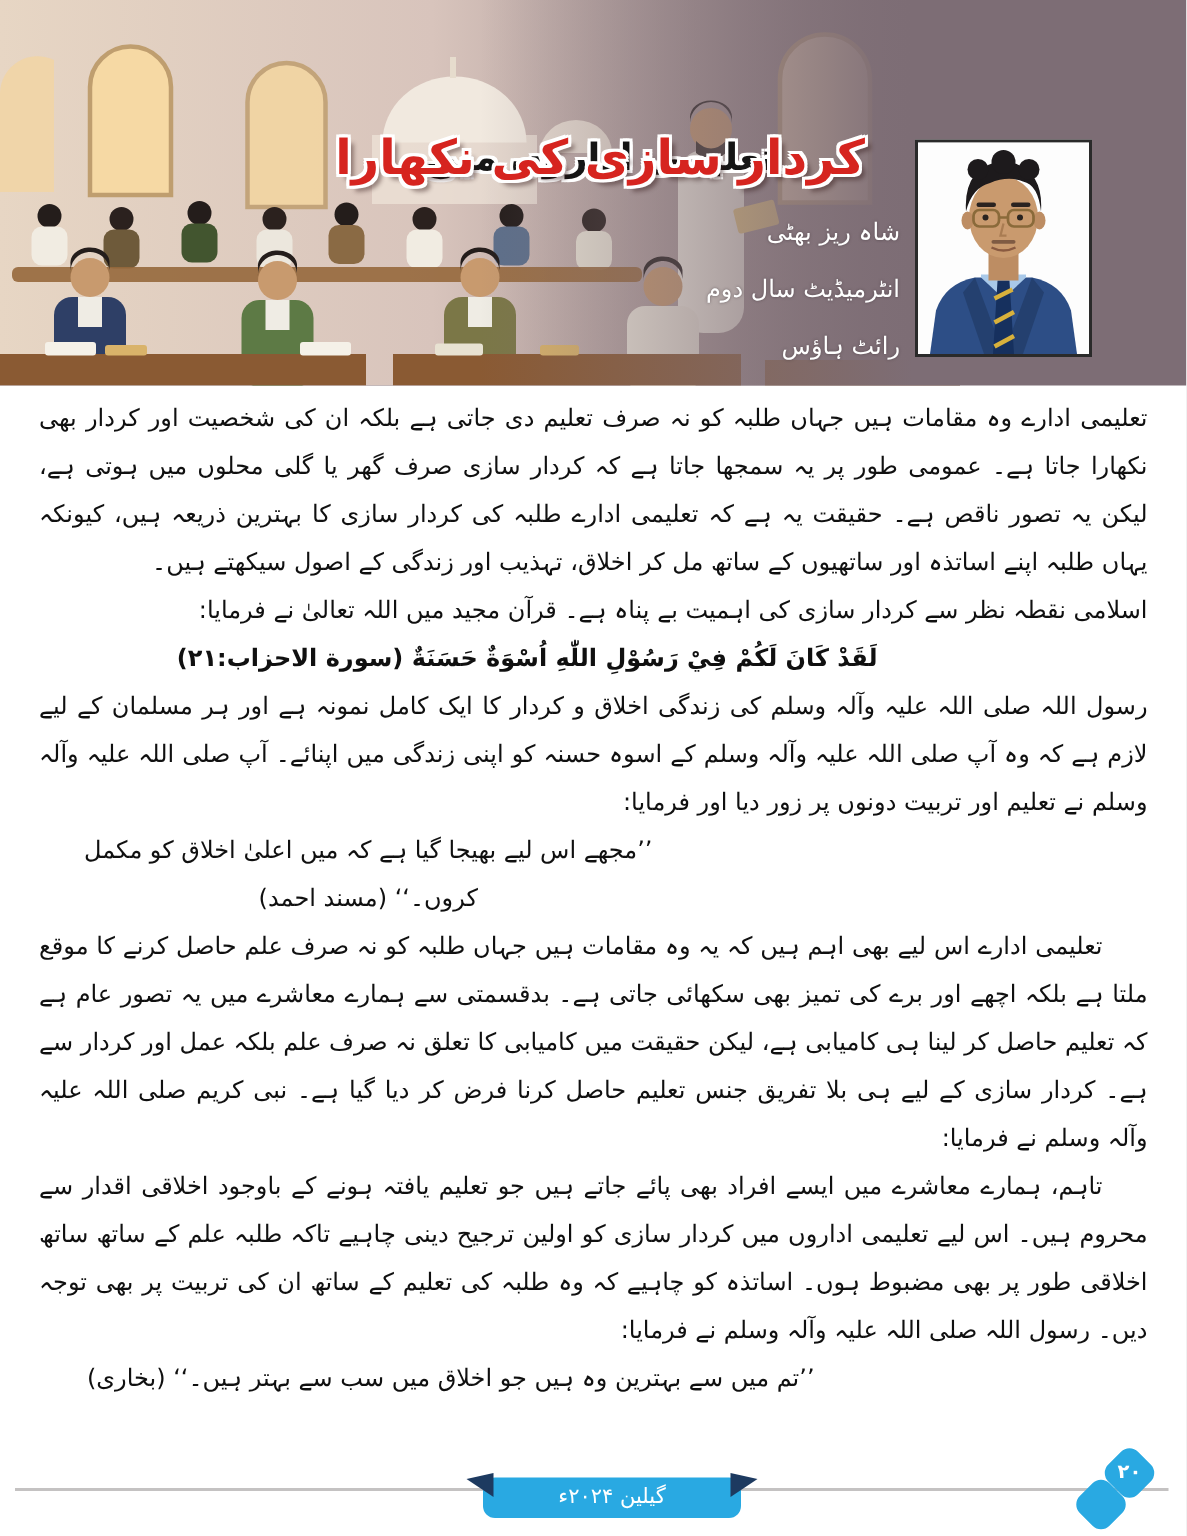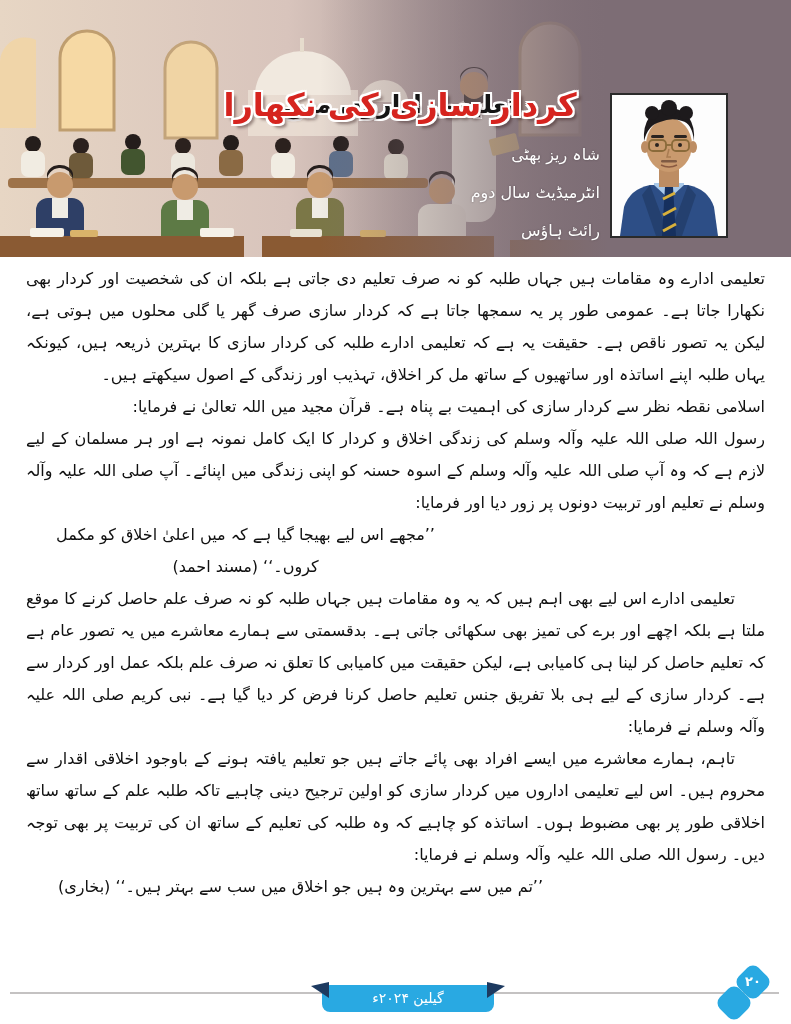--- a/index.html
+++ b/index.html
@@ -248,20 +248,21 @@
         <path d="M57,54 L55,62 L59,62" fill="none" stroke="#a97c52" stroke-width="1.5"></path>
         <rect x="49" y="65" width="16" height="2.5" rx="1.2" fill="#5f4030" opacity="0.7"></rect>
         <path d="M49,70 Q57,74 65,70" fill="none" stroke="#8a5a40" stroke-width="1.6"></path>
       </svg>
     </figure>
   </header>
 
   <main class="body-text">
     <p class="para">تعلیمی ادارے وہ مقامات ہیں جہاں طلبہ کو نہ صرف تعلیم دی جاتی ہے بلکہ ان کی شخصیت اور کردار بھی نکھارا جاتا ہے۔ عمومی طور پر یہ سمجھا جاتا ہے کہ کردار سازی صرف گھر یا گلی محلوں میں ہوتی ہے، لیکن یہ تصور ناقص ہے۔ حقیقت یہ ہے کہ تعلیمی ادارے طلبہ کی کردار سازی کا بہترین ذریعہ ہیں، کیونکہ یہاں طلبہ اپنے اساتذہ اور ساتھیوں کے ساتھ مل کر اخلاق، تہذیب اور زندگی کے اصول سیکھتے ہیں۔</p>
     <p class="para">اسلامی نقطہ نظر سے کردار سازی کی اہمیت بے پناہ ہے۔ قرآن مجید میں اللہ تعالیٰ نے فرمایا:</p>
+    <p class="verse">لَقَدْ كَانَ لَكُمْ فِيْ رَسُوْلِ اللّٰهِ اُسْوَةٌ حَسَنَةٌ (سورة الاحزاب:۲۱)</p>
     <p class="para">رسول اللہ صلی اللہ علیہ وآلہ وسلم کی زندگی اخلاق و کردار کا ایک کامل نمونہ ہے اور ہر مسلمان کے لیے لازم ہے کہ وہ آپ صلی اللہ علیہ وآلہ وسلم کے اسوہ حسنہ کو اپنی زندگی میں اپنائے۔ آپ صلی اللہ علیہ وآلہ وسلم نے تعلیم اور تربیت دونوں پر زور دیا اور فرمایا:</p>
     <p class="quote q1">’’مجھے اس لیے بھیجا گیا ہے کہ میں اعلیٰ اخلاق کو مکمل کروں۔‘‘ (مسند احمد)</p>
     <p class="para indent">تعلیمی ادارے اس لیے بھی اہم ہیں کہ یہ وہ مقامات ہیں جہاں طلبہ کو نہ صرف علم حاصل کرنے کا موقع ملتا ہے بلکہ اچھے اور برے کی تمیز بھی سکھائی جاتی ہے۔ بدقسمتی سے ہمارے معاشرے میں یہ تصور عام ہے کہ تعلیم حاصل کر لینا ہی کامیابی ہے، لیکن حقیقت میں کامیابی کا تعلق نہ صرف علم بلکہ عمل اور کردار سے ہے۔ کردار سازی کے لیے ہی بلا تفریق جنس تعلیم حاصل کرنا فرض کر دیا گیا ہے۔ نبی کریم صلی اللہ علیہ وآلہ وسلم نے فرمایا:</p>
     <p class="para indent">تاہم، ہمارے معاشرے میں ایسے افراد بھی پائے جاتے ہیں جو تعلیم یافتہ ہونے کے باوجود اخلاقی اقدار سے محروم ہیں۔ اس لیے تعلیمی اداروں میں کردار سازی کو اولین ترجیح دینی چاہیے تاکہ طلبہ علم کے ساتھ ساتھ اخلاقی طور پر بھی مضبوط ہوں۔ اساتذہ کو چاہیے کہ وہ طلبہ کی تعلیم کے ساتھ ان کی تربیت پر بھی توجہ دیں۔ رسول اللہ صلی اللہ علیہ وآلہ وسلم نے فرمایا:</p>
     <p class="quote q3">’’تم میں سے بہترین وہ ہیں جو اخلاق میں سب سے بہتر ہیں۔‘‘ (بخاری)</p>
 
   </main>
 
   <footer>
     <div class="rule"></div>

